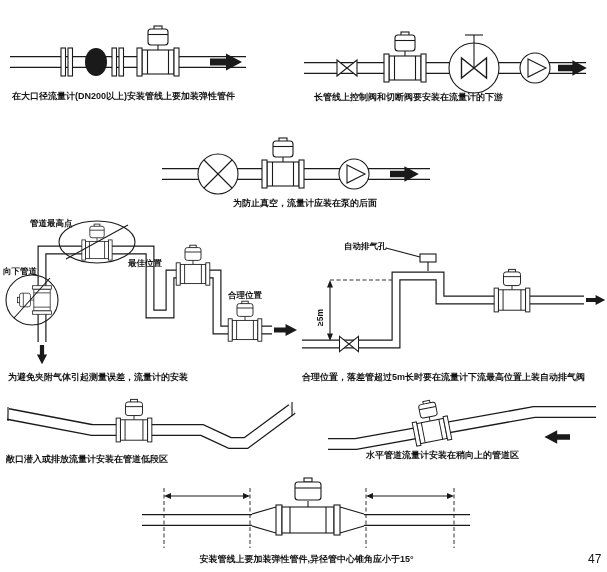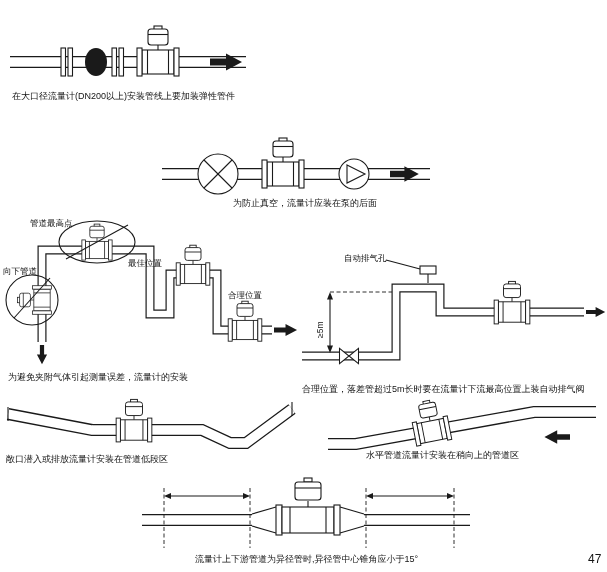--- a/index.html
+++ b/index.html
@@ -1,18 +1,18 @@
 <!DOCTYPE html>
 <html><head>
 <meta charset="utf-8">
 <style>
   html,body{margin:0;padding:0;background:#ddd;}
   .page{position:relative;width:607px;height:572px;background:#fff;overflow:hidden;
         font-family:"Liberation Sans",sans-serif;color:#141414;}
-  .diagram{position:absolute;}
+  .diagram{position:absolute;font-weight:bold;}
   .caption{position:absolute;font-size:9px;line-height:1.25;color:#141414;white-space:nowrap;}
   .caption.center{left:0;width:100%;text-align:center;}
   svg{overflow:visible;display:block;}
   .ln{fill:none;stroke:#1a1a1a;stroke-width:1.1;}
   .fw{fill:#fff;stroke:#1a1a1a;stroke-width:1.1;}
   .blk{fill:#1a1a1a;stroke:none;}
   .dash{fill:none;stroke:#1a1a1a;stroke-width:0.9;stroke-dasharray:4 2.5;}
   .pipeL{fill:none;stroke:#1a1a1a;stroke-width:12;}
   .pipeLi{fill:none;stroke:#fff;stroke-width:9.4;}
   .pipeM{fill:none;stroke:#1a1a1a;stroke-width:9;}
@@ -62,20 +62,37 @@
       <g>
         <rect class="fw" x="104" y="42" width="4.5" height="28"></rect>
         <rect class="fw" x="111" y="42" width="4.5" height="28"></rect>
       </g>
       <use href="#fm" transform="translate(150,56)"></use>
       <use href="#arrow" transform="translate(202,56)"></use>
     </svg>
     <div class="caption" style="left:4px;top:85px">在大口径流量计(DN200以上)安装管线上要加装弹性管件</div>
   </div>
 
+  <div class="diagram" style="left:302px;top:20px;width:300px;height:90px">
+    <svg width="300" height="72">
+      <path class="pipeL" d="M2,48 H284"></path>
+      <path class="pipeLi" d="M2,48 H284"></path>
+      <use href="#valve" transform="translate(45,48)"></use>
+      <use href="#fm" transform="translate(103,48)"></use>
+      <g transform="translate(172,48)">
+        <circle class="fw" r="25"></circle>
+        <use href="#valve" transform="scale(1.25)"></use>
+        <line class="ln" x1="0" y1="0" x2="0" y2="-33"></line>
+        <line class="ln" x1="-9" y1="-33" x2="9" y2="-33"></line>
+      </g>
+      <use href="#pump" transform="translate(233,48)"></use>
+      <use href="#arrow" transform="translate(256,48) scale(0.9)"></use>
+    </svg>
+    <div class="caption" style="left:12px;top:72px">长管线上控制阀和切断阀要安装在流量计的下游</div>
+  </div>
 
   <div class="diagram" style="left:160px;top:140px;width:290px;height:70px">
     <svg width="290" height="56">
       <path class="pipeL" d="M2,34 H270"></path>
       <path class="pipeLi" d="M2,34 H270"></path>
       <g transform="translate(58,34)">
         <circle class="fw" r="20"></circle>
         <line class="ln" x1="-14" y1="-14" x2="14" y2="14"></line>
         <line class="ln" x1="-14" y1="14" x2="14" y2="-14"></line>
       </g>
@@ -111,21 +128,21 @@
       <use href="#arrow" transform="translate(272,116) scale(0.72)"></use>
 
       <text class="svgtxt" x="28" y="12">管道最高点</text>
       <text class="svgtxt" x="1" y="60">向下管道</text>
       <text class="svgtxt" x="126" y="52">最佳位置</text>
       <text class="svgtxt" x="226" y="84">合理位置</text>
     </svg>
     <div class="caption" style="left:6px;top:158px">为避免夹附气体引起测量误差，流量计的安装</div>
   </div>
 
-  <div class="diagram" style="left:300px;top:248px;width:307px;height:152px">
+  <div class="diagram" style="left:300px;top:236px;width:307px;height:152px">
     <svg width="307" height="132">
       <path class="pipeM" d="M2,108 H96 V40 H140 V64 H284"></path>
       <path class="pipeMi" d="M2,108 H96 V40 H140 V64 H284"></path>
 
       <use href="#valve" transform="translate(49,108) scale(0.95)"></use>
 
       <g>
         <line class="ln" x1="128" y1="35" x2="128" y2="26"></line>
         <rect class="fw" x="120" y="18" width="16" height="8"></rect>
       </g>
@@ -205,17 +222,17 @@
         <path class="blk" d="M116,22 l-7,-3 v6 z"></path>
       </g>
       <g>
         <line class="dash" x1="232" y1="14" x2="232" y2="74"></line>
         <line class="dash" x1="320" y1="14" x2="320" y2="74"></line>
         <line class="ln" x1="236" y1="22" x2="316" y2="22"></line>
         <path class="blk" d="M232,22 l7,-3 v6 z"></path>
         <path class="blk" d="M320,22 l-7,-3 v6 z"></path>
       </g>
     </svg>
-    <div class="caption center" style="top:80px">流量计上下游管道为异径管时,异径管中心锥角应小于15°</div>
+    <div class="caption center" style="top:80px">安装管线上要加装弹性管件,异径管中心锥角应小于15°</div>
   </div>
 
   <div class="pagenum">47</div>
 </div>
 
 </body></html>

